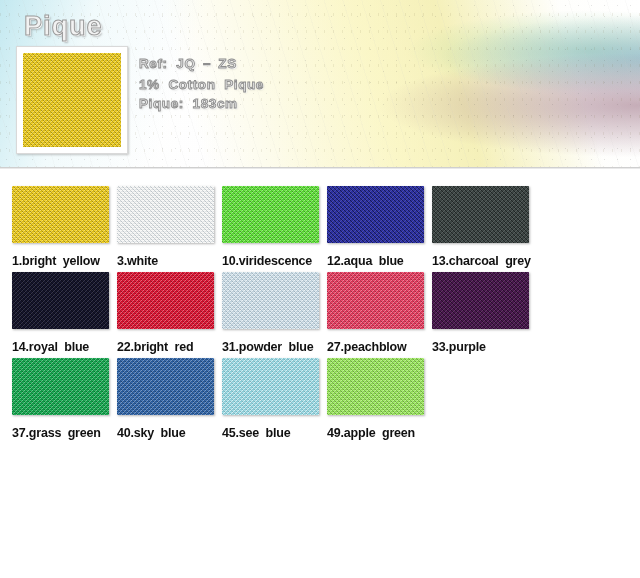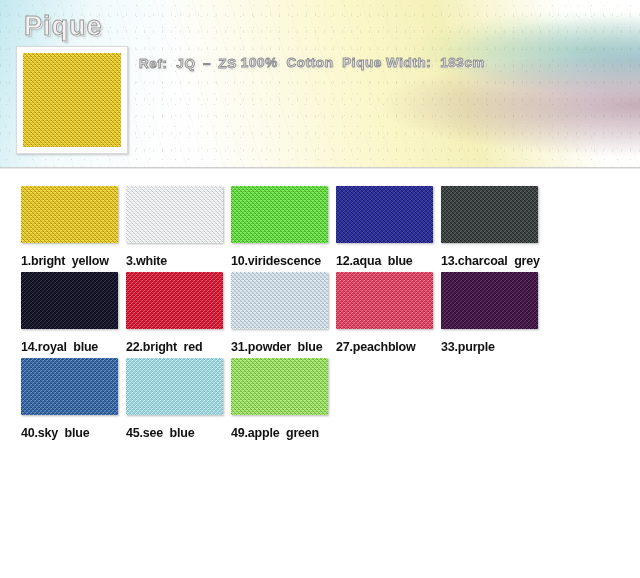--- a/index.html
+++ b/index.html
@@ -64,35 +64,35 @@
     width:112px; height:108px;
     background:#ffffff;
     border:1px solid #d9d9d9;
     box-shadow:1px 1px 2px rgba(130,130,130,.45);
     padding:6px;
   }
   .swatch-frame .fabric{ width:100%; height:100%; }
 
   .spec-list{
     position:absolute; left:139px; top:55px;
-    display:flex; flex-direction:row; gap:4px;
+    display:flex; flex-direction:column; gap:4px;
   }
   .spec-line{
     font-size:13.5px; font-weight:bold;
     letter-spacing:.6px;
     color:#e7e7e7;
     -webkit-text-stroke:.9px #8e8e8e;
     text-shadow:1px 1px 0 rgba(255,255,255,.9), 1px 1px 2px rgba(120,120,120,.4);
     white-space:pre;
   }
 
   
   .grid{
     position:relative;
-    padding:16px 0 0 21px;
+    padding:16px 0 0 12px;
     display:grid;
     grid-template-columns:repeat(5, 101px);
     column-gap:4px;
     row-gap:4px;
   }
   .cell{ width:101px; }
   .cell .fabric{
     width:97px; height:57px;
     box-shadow:1px 1px 2px rgba(120,120,120,.55);
   }
@@ -166,22 +166,22 @@
   <div class="banner-speckle"></div>
 
   <div class="banner-title">Pique</div>
 
   <div class="swatch-frame">
     <div class="fabric" id="header-fabric" style="--c: #F2CF19;"></div>
   </div>
 
   <div class="spec-list">
     <div class="spec-line">Ref:  JQ － ZS</div>
-    <div class="spec-line">100%  Cotton  Pique</div>
-    <div class="spec-line">Width:  183cm</div>
+    <div class="spec-line">1%  Cotton  Pique</div>
+    <div class="spec-line">Pique:  183cm</div>
   </div>
 
   <div class="banner-sep"></div>
 </div>
 
 <div class="grid" id="color-grid">
     <div class="cell">
       <div class="fabric" style="--c: #F2CF19;"></div>
       <div class="cap">1.bright  yellow</div>
     </div>
@@ -215,20 +215,24 @@
     </div>
     <div class="cell">
       <div class="fabric" style="--c: #EC3A5E;"></div>
       <div class="cap">27.peachblow</div>
     </div>
     <div class="cell">
       <div class="fabric dark" style="--c: #47174C;"></div>
       <div class="cap">33.purple</div>
     </div>
     <div class="cell">
+      <div class="fabric" style="--c: #0FA84C;"></div>
+      <div class="cap">37.grass  green</div>
+    </div>
+    <div class="cell">
       <div class="fabric" style="--c: #2B62A8;"></div>
       <div class="cap">40.sky  blue</div>
     </div>
     <div class="cell">
       <div class="fabric light" style="--c: #8CD6E0;"></div>
       <div class="cap">45.see  blue</div>
     </div>
     <div class="cell">
       <div class="fabric" style="--c: #9BEC5B;"></div>
       <div class="cap">49.apple  green</div>

